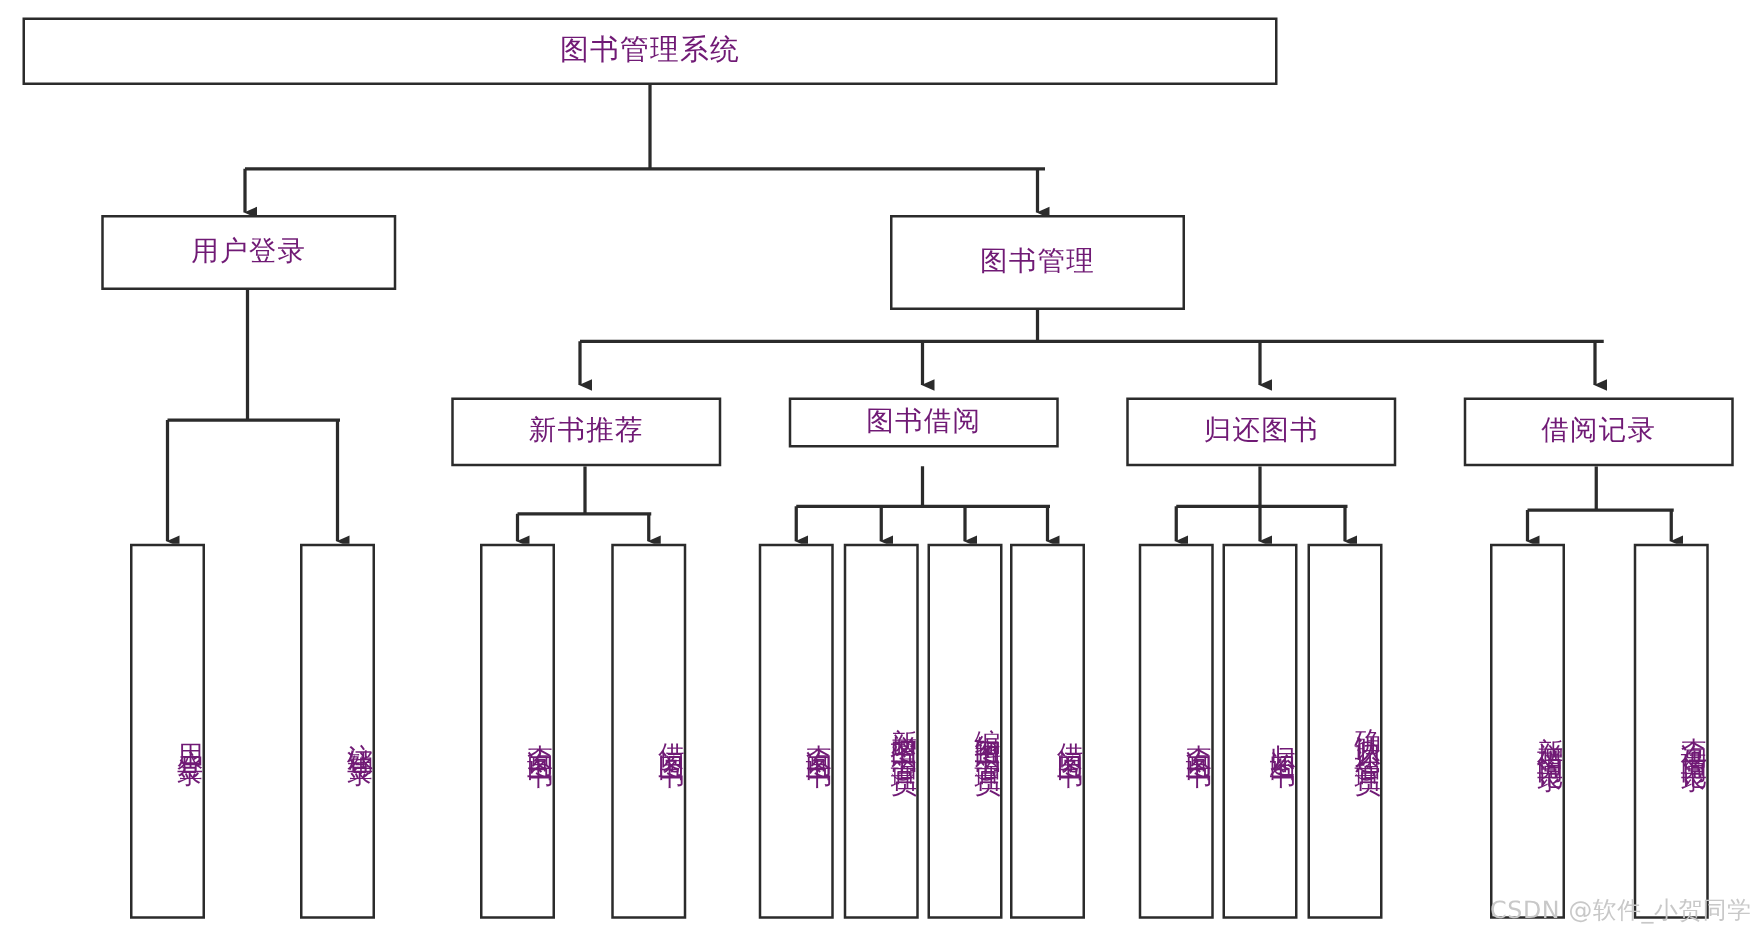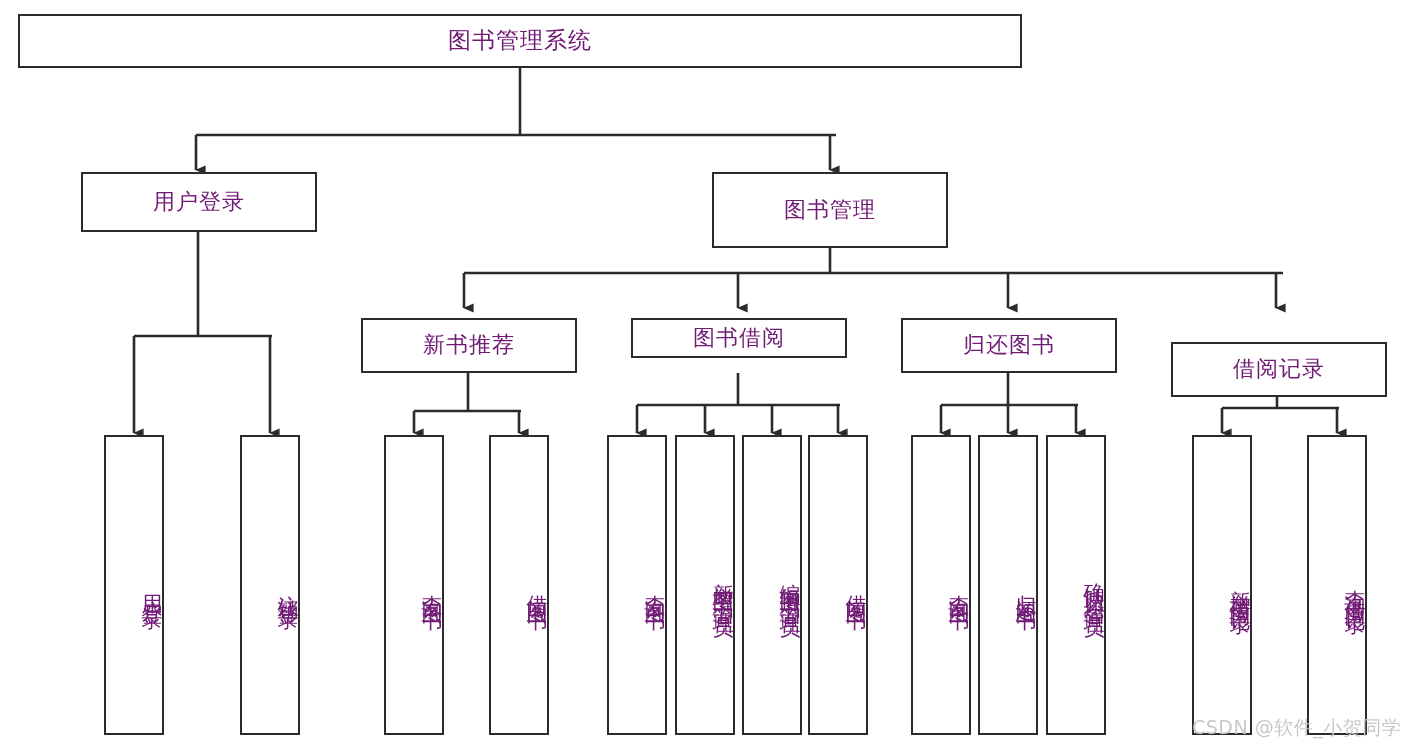--- a/index.html
+++ b/index.html
@@ -137,21 +137,21 @@
 
   <div class="node-box horizontal" style="left:361px; top:318px; width:216px; height:55px;justify-content:center;">
     <span class="node-label">新书推荐</span>
   </div>
   <div class="node-box horizontal" style="left:631px; top:318px; width:216px; height:40px;">
     <span class="node-label">图书借阅</span>
   </div>
   <div class="node-box horizontal" style="left:901px; top:318px; width:216px; height:55px;">
     <span class="node-label">归还图书</span>
   </div>
-  <div class="node-box horizontal" style="left:1171px; top:318px; width:216px; height:55px;margin-top:24px;">
+  <div class="node-box horizontal" style="left:1171px; top:318px; width:216px; height:55px;">
     <span class="node-label">借阅记录</span>
   </div>
 
   <div class="node-box vertical" style="left:104px; top:435px; width:60px; height:300px;">
     <span class="node-label">用户登录</span>
   </div>
   <div class="node-box vertical" style="left:240px; top:435px; width:60px; height:300px;">
     <span class="node-label">注销登录</span>
   </div>
 

